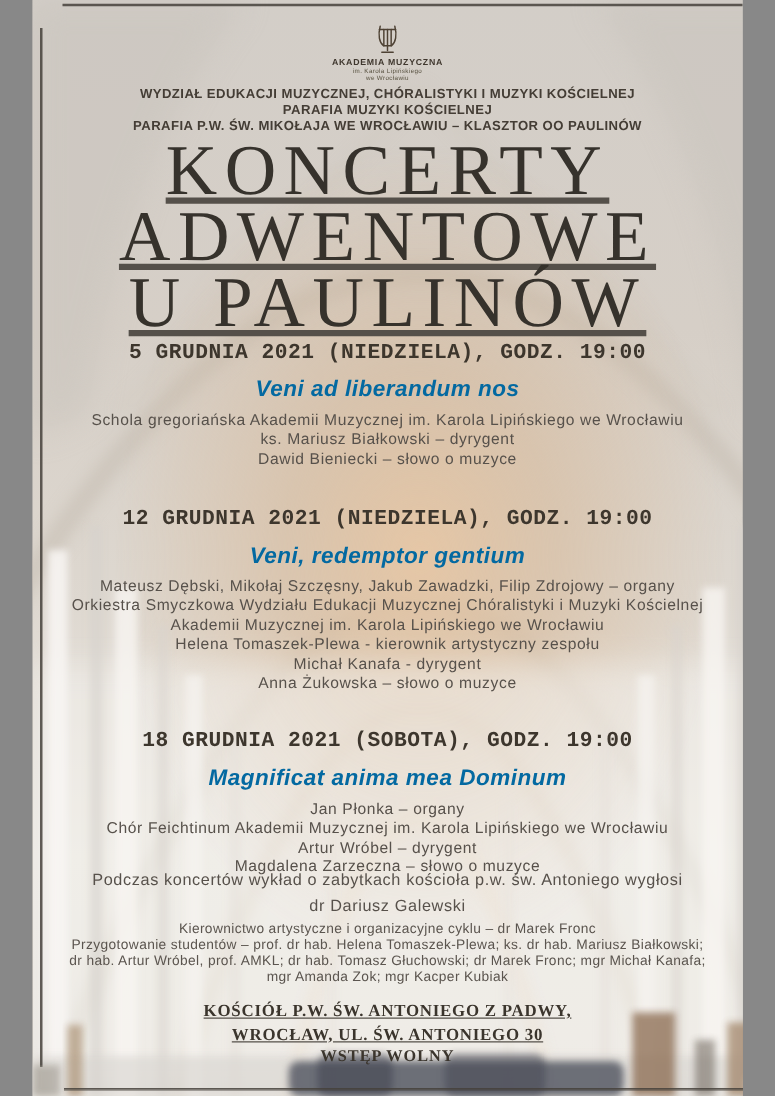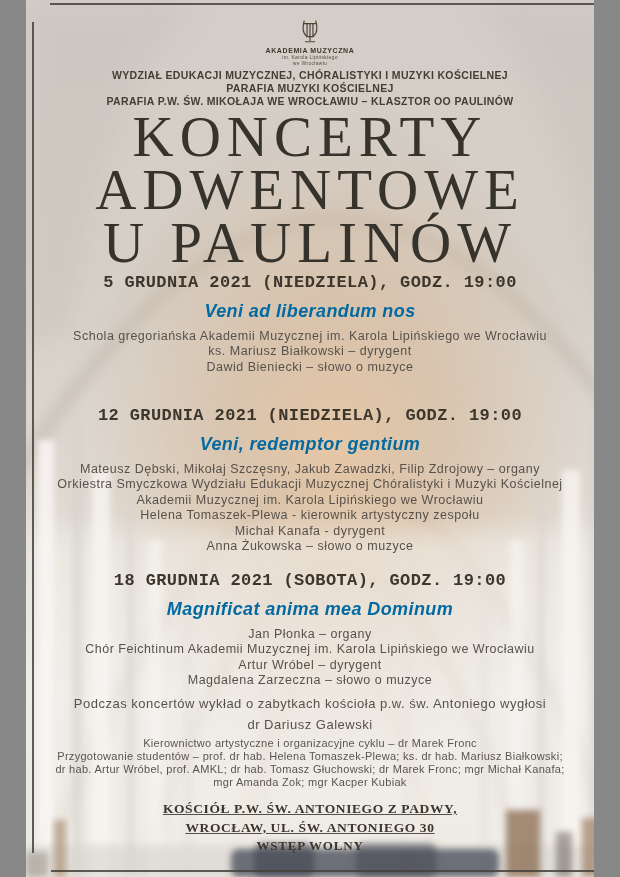--- a/index.html
+++ b/index.html
@@ -24,37 +24,37 @@
   .logo-blk{top:19px;}
   .lyre{width:24px;height:26px;display:block;margin:0 auto;}
   .logo-name{font-size:7px;font-weight:bold;letter-spacing:.6px;color:#3f372e;margin-top:2px;}
   .logo-sub{font-size:5px;letter-spacing:.3px;color:#57503f;line-height:6px;}
 
   
   .org-blk{top:69px;}
   .org-line{font-size:10.5px;font-weight:600;letter-spacing:.35px;line-height:13.2px;color:#443d35;}
 
   
-  .title-blk{top:110px;font-family:"Liberation Serif",serif;}
+  .title-blk{top:110px;font-family:"Liberation Serif",serif;text-decoration:underline;}
   .title-line{font-size:57px;line-height:53px;letter-spacing:6px;font-weight:400;color:#36322c;}
 
   
   .concert .date{
     margin:0;font-family:Liberation Mono, monospace;font-weight:bold;
     font-size:17px;letter-spacing:.4px;color:#3d362d;line-height:15px;
   }
   .concert .program{
     margin:13px 0 0;font-style:italic;font-weight:bold;
     font-size:18px;letter-spacing:.4px;color:#0369a1;line-height:17px;
   }
   .concert .performers{margin-top:9px;}
   .concert .line{font-size:12.5px;letter-spacing:.5px;line-height:15.4px;color:#57514b;}
   .c1{top:275px;}
   .c2{top:408px;}
-  .c3{top:573px;}
+  .c3{top:586px;}
 
   
   .lecture-blk{top:693px;}
   .lecture-line{font-size:13px;letter-spacing:.5px;line-height:21px;color:#57514b;}
 
   
   .credits-blk{top:737px;}
   .credit-line{font-size:11px;letter-spacing:.3px;line-height:13px;color:#5b554f;}
 
   

